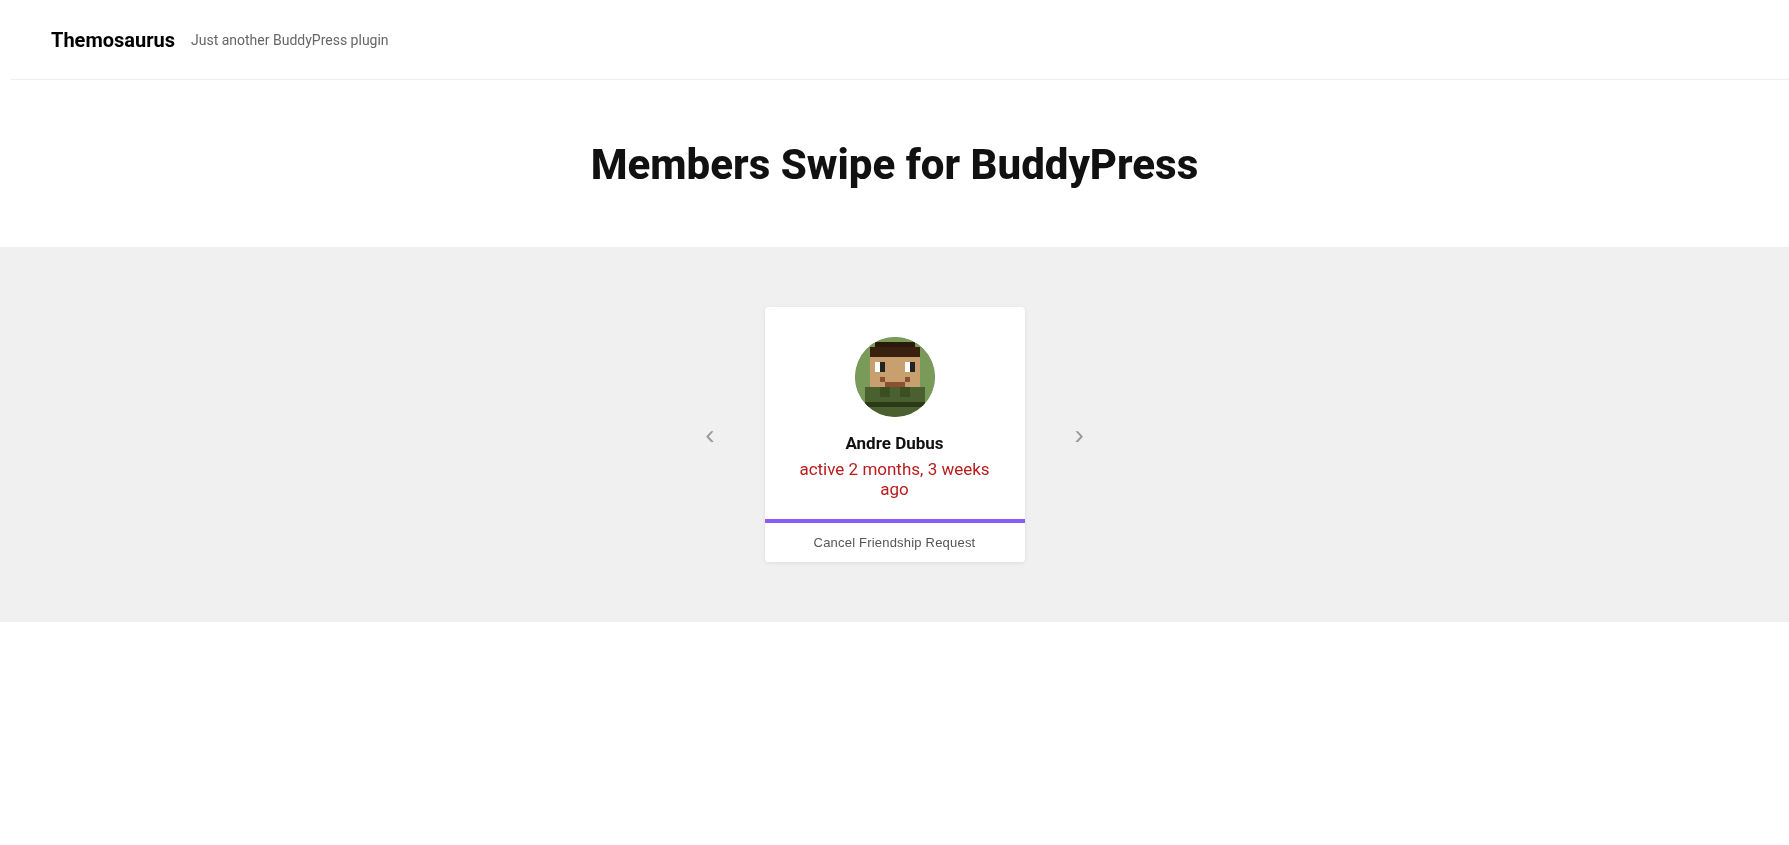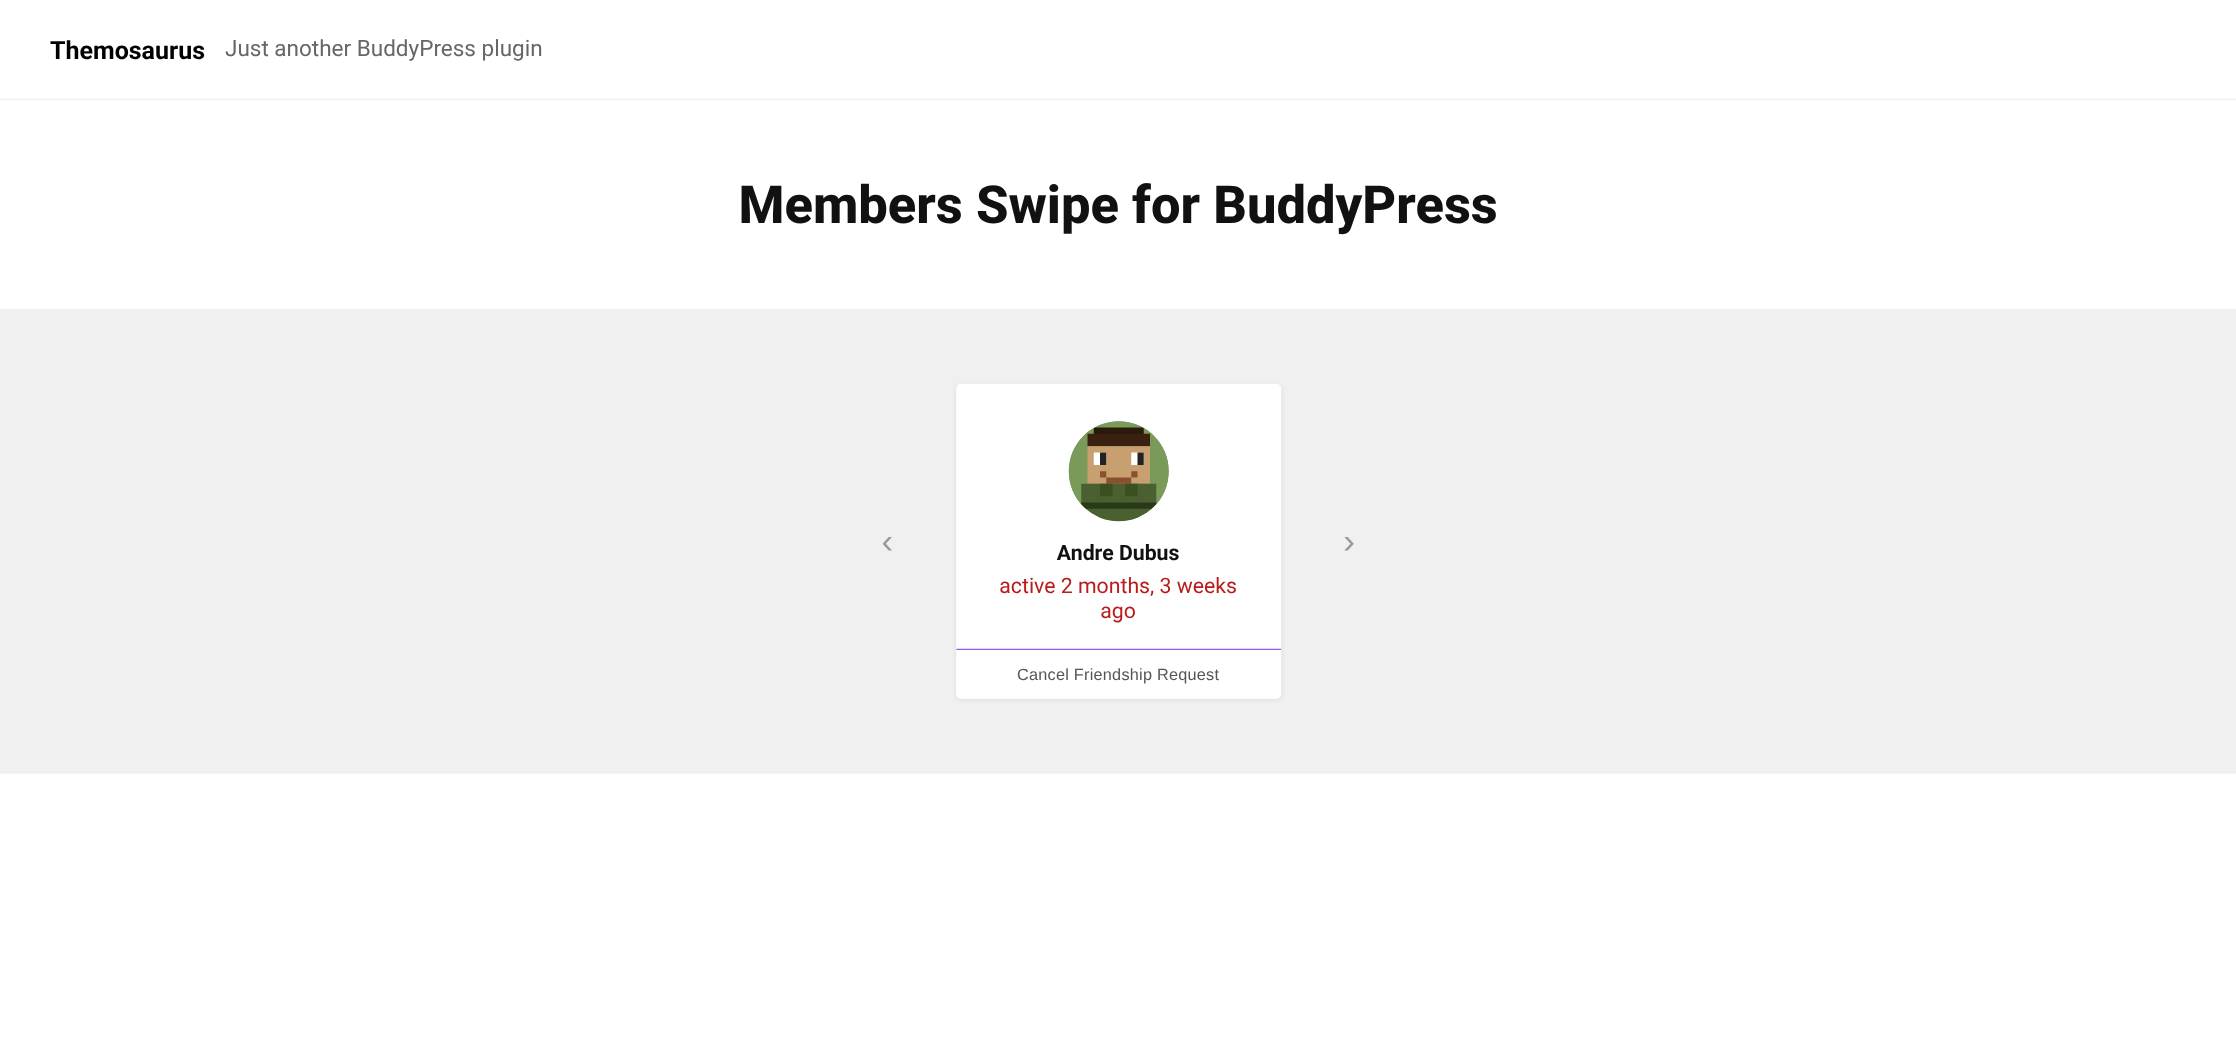--- a/index.html
+++ b/index.html
@@ -16,37 +16,38 @@
 
     
     .header {
       display: flex;
       align-items: center;
       justify-content: space-between;
       padding: 0 40px;
       height: 80px;
       border-bottom: 1px solid #eee;
       background: #fff;
+      margin-left: 11px;
     }
 
     .header-left {
       display: flex;
       align-items: center;
       gap: 16px;
     }
 
     .site-title {
       font-size: 20px;
       font-weight: 700;
       color: #000;
       text-decoration: none;
     }
 
     .site-tagline {
-      font-size: 18px;
+      font-size: 14px;
       color: #666;
     }
 
     .header-nav {
       display: flex;
       align-items: center;
       gap: 30px;
     }
 
     .nav-item {
@@ -157,21 +158,21 @@
       text-align: center;
     }
 
     .member-activity {
       font-size: 17px;
       color: #b91c1c;
       margin-bottom: 0;
     }
 
     .member-card-footer {
-      border-top: 1px solid #8b5cf6;
+      border-top: 4px solid #8b5cf6;
     }
 
     .cancel-btn {
       display: block;
       width: 100%;
       padding: 12px;
       background: #fff;
       border: none;
       font-size: 13px;
       color: #555;

